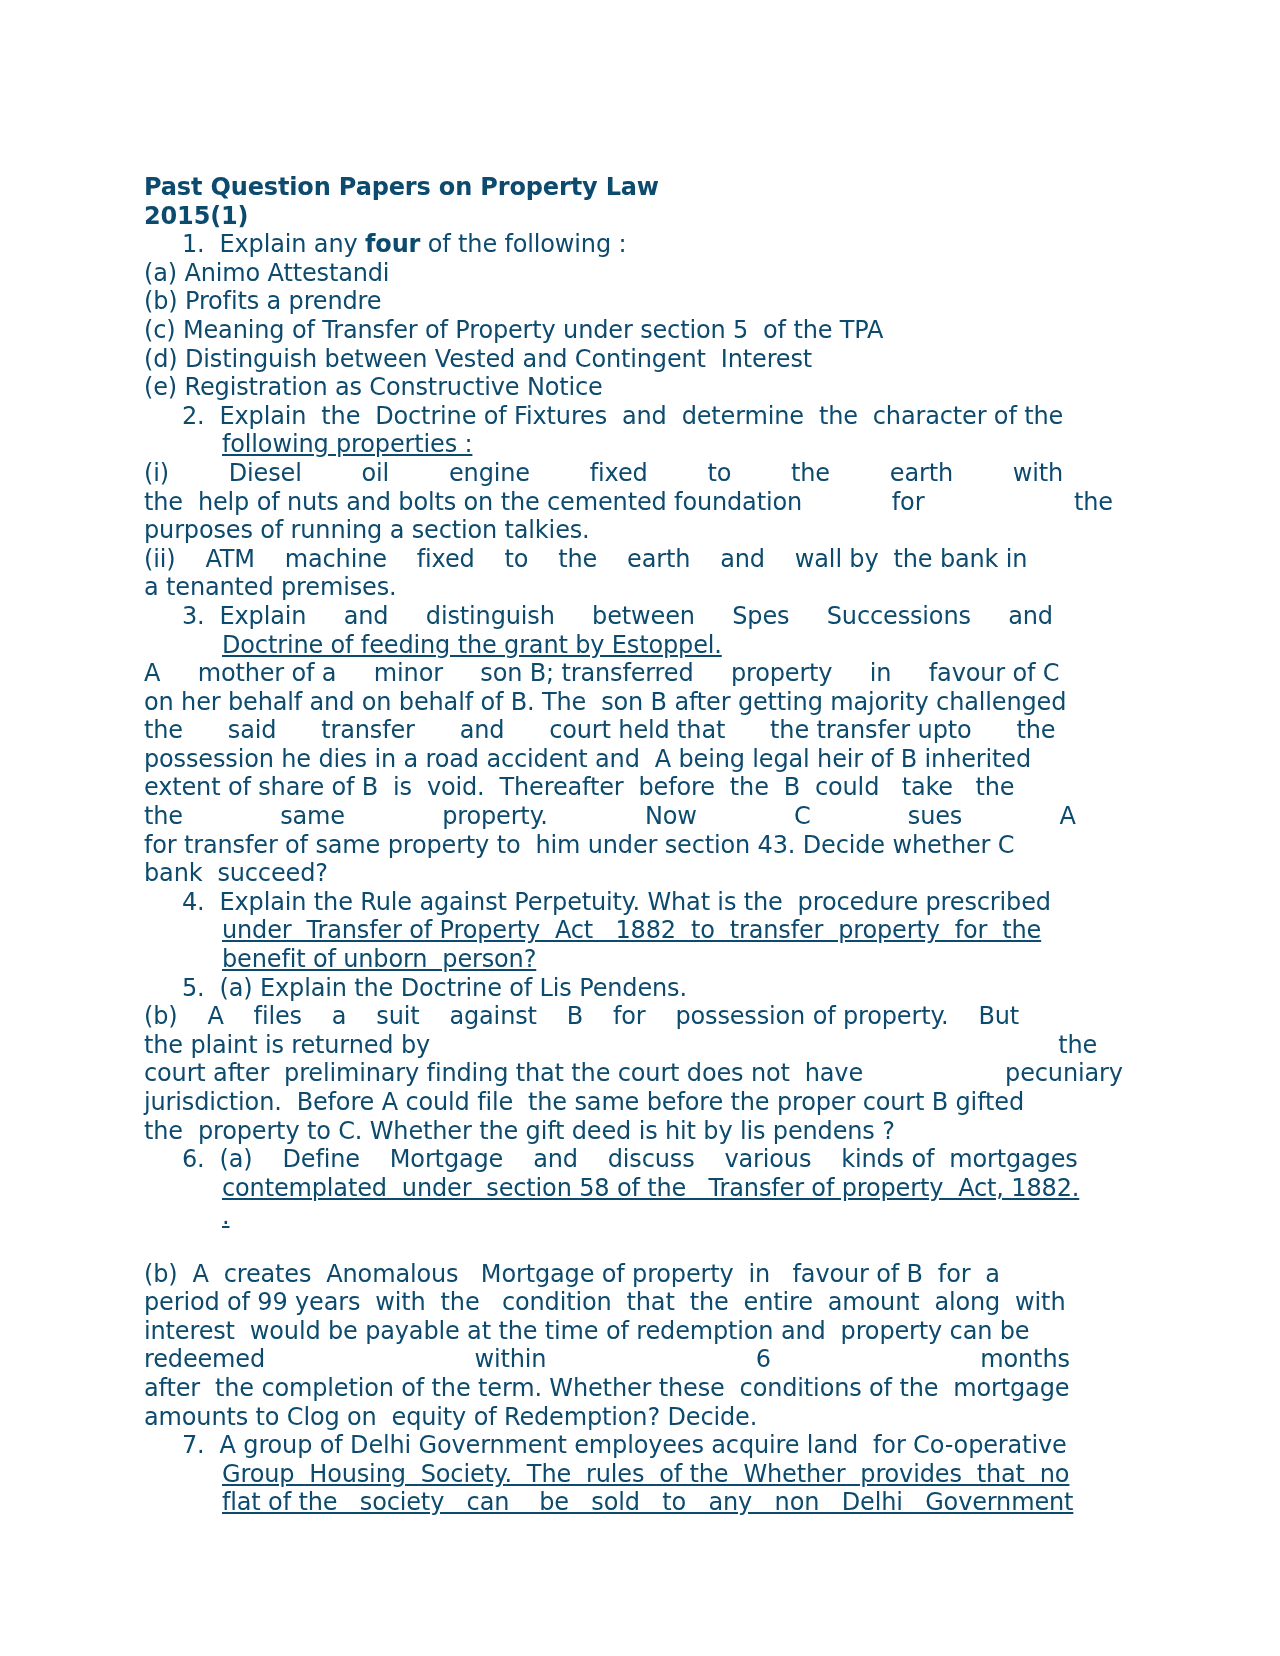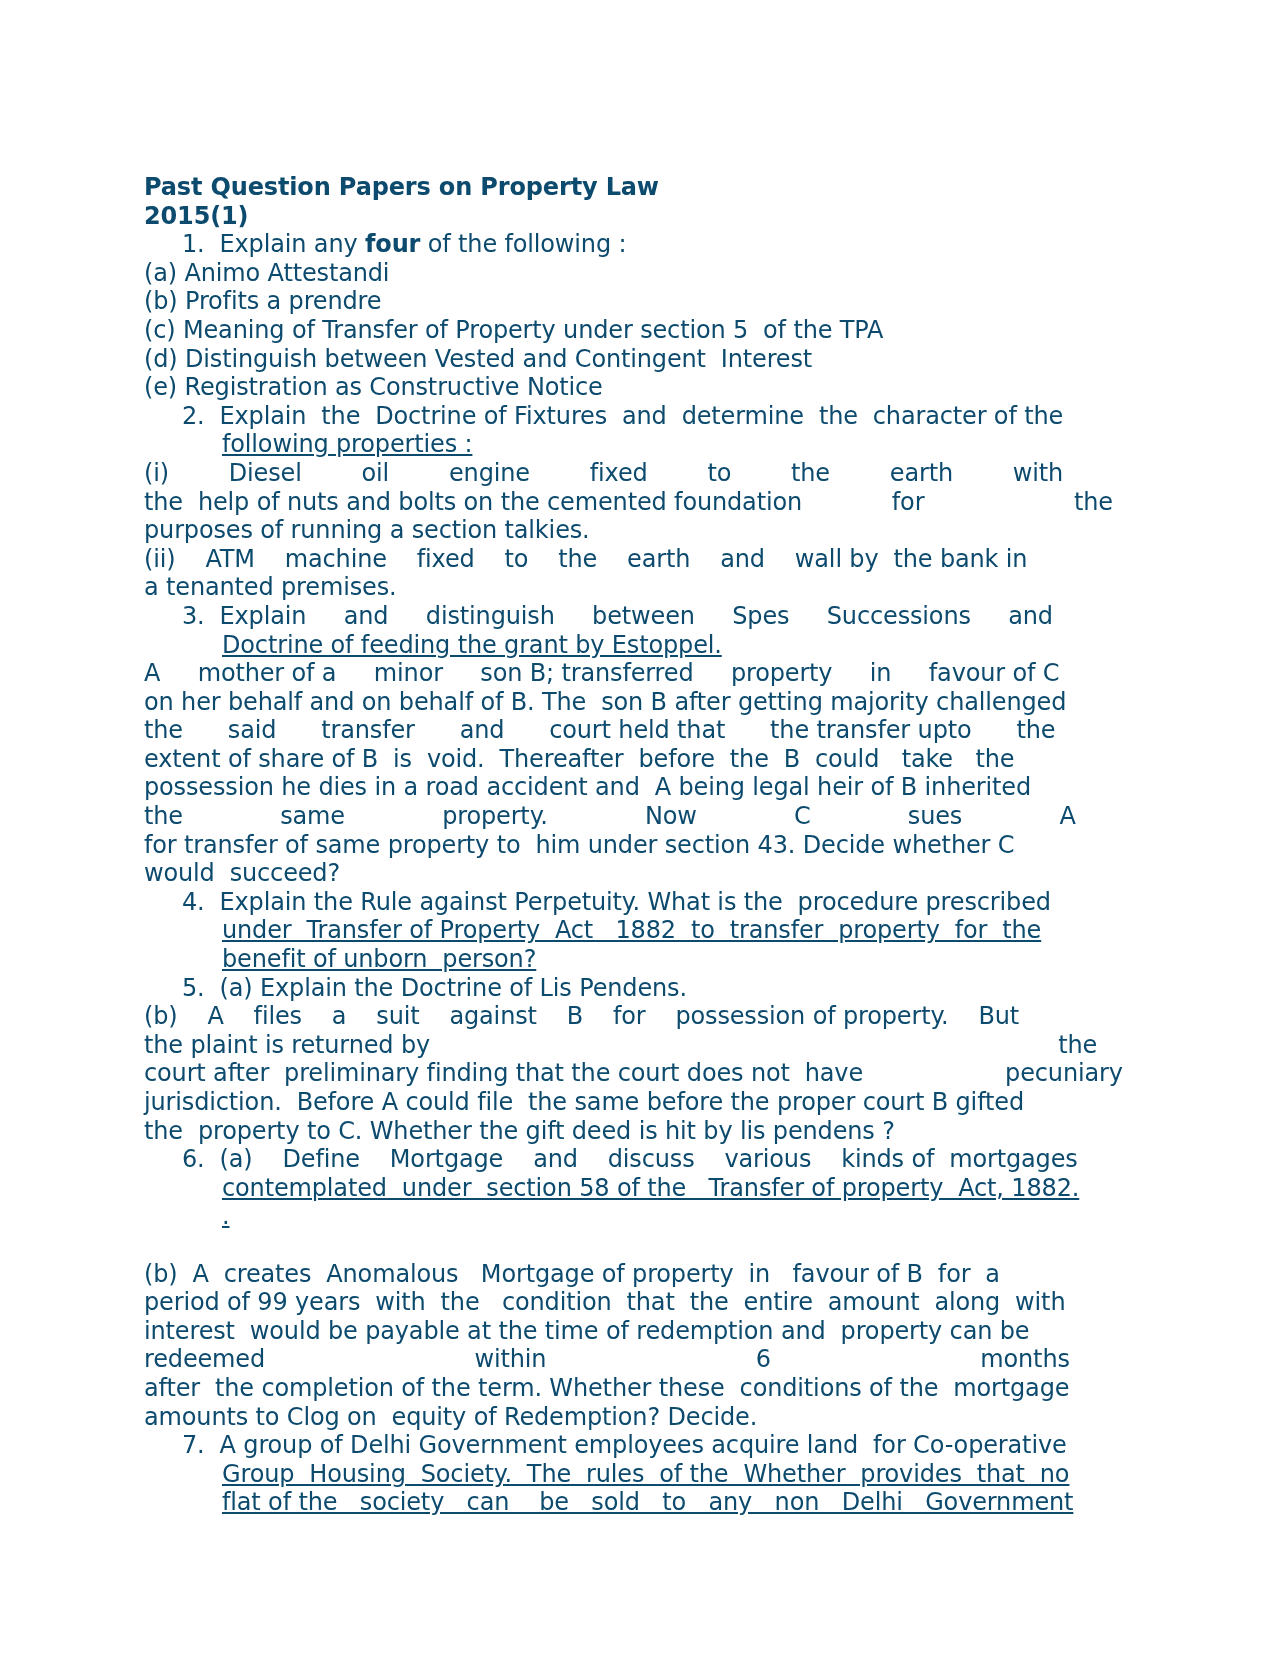--- a/index.html
+++ b/index.html
@@ -52,25 +52,25 @@
     <div class="line i0"><span>(i)        Diesel        oil        engine        fixed        to        the        earth        with</span></div>
     <div class="line i0"><span>the  help of nuts and bolts on the cemented foundation            for                    the</span></div>
     <div class="line i0"><span>purposes of running a section talkies.</span></div>
     <div class="line i0"><span>(ii)    ATM    machine    fixed    to    the    earth    and    wall by  the bank in</span></div>
     <div class="line i0"><span>a tenanted premises.</span></div>
     <div class="line i1"><span>3.  Explain     and     distinguish     between     Spes     Successions     and</span></div>
     <div class="line i2"><span>Doctrine of feeding the grant by Estoppel.</span></div>
     <div class="line i0"><span>A     mother of a     minor     son B; transferred     property     in     favour of C</span></div>
     <div class="line i0"><span>on her behalf and on behalf of B. The  son B after getting majority challenged</span></div>
     <div class="line i0"><span>the      said      transfer      and      court held that      the transfer upto      the</span></div>
+    <div class="line i0"><span>possession he dies in a road accident and  A being legal heir of B inherited</span></div>
     <div class="line i0"><span>extent of share of B  is  void.  Thereafter  before  the  B  could   take   the</span></div>
-    <div class="line i0"><span>possession he dies in a road accident and  A being legal heir of B inherited</span></div>
     <div class="line i0"><span>the             same             property.             Now             C             sues             A</span></div>
     <div class="line i0"><span>for transfer of same property to  him under section 43. Decide whether C</span></div>
-    <div class="line i0"><span>would  succeed?</span></div>
+    <div class="line i0"><span>bank  succeed?</span></div>
     <div class="line i1"><span>4.  Explain the Rule against Perpetuity. What is the  procedure prescribed</span></div>
     <div class="line i2"><span>under  Transfer of Property  Act   1882  to  transfer  property  for  the</span></div>
     <div class="line i2"><span>benefit of unborn  person?</span></div>
     <div class="line i1"><span>5.  (a) Explain the Doctrine of Lis Pendens.</span></div>
     <div class="line i0"><span>(b)    A    files    a    suit    against    B    for    possession of property.    But</span></div>
     <div class="line i0"><span>the plaint is returned by                                                                                    the</span></div>
     <div class="line i0"><span>court after  preliminary finding that the court does not  have                   pecuniary</span></div>
     <div class="line i0"><span>jurisdiction.  Before A could file  the same before the proper court B gifted</span></div>
     <div class="line i0"><span>the  property to C. Whether the gift deed is hit by lis pendens ?</span></div>
     <div class="line i1"><span>6.  (a)    Define    Mortgage    and    discuss    various    kinds of  mortgages</span></div>

